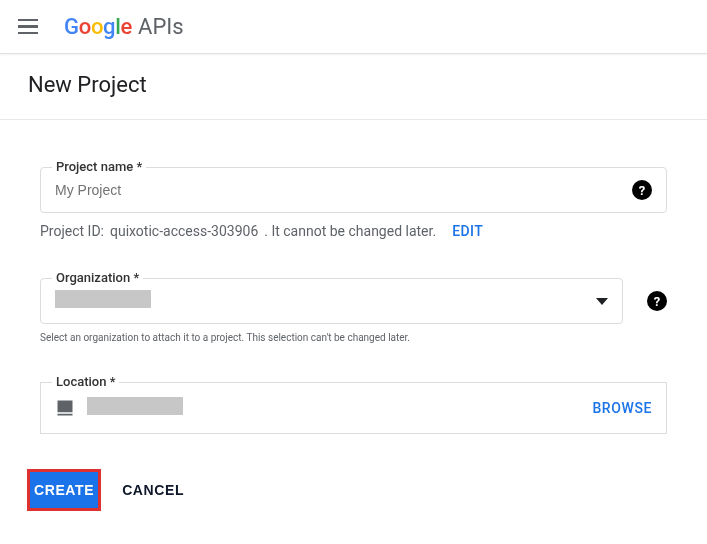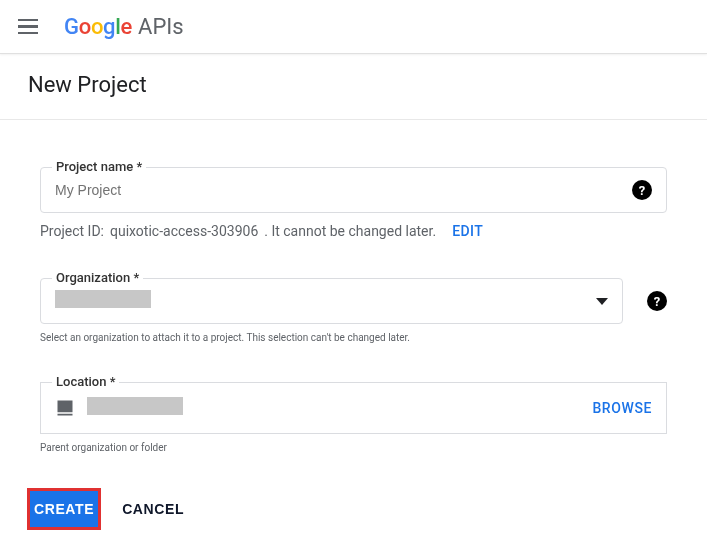--- a/index.html
+++ b/index.html
@@ -263,21 +263,20 @@
     <span class="floating-label">Location *</span>
     <div class="location-box">
       <span class="org-icon">
         <svg viewBox="0 0 24 24" width="20" height="20" fill="#5f6368">
             <path d="M3 21h18v-2H3v2zm2-4h2v-2H5v2zm0-4h2v-2H5v2zm0-4h2V7H5v2zm4 8h2v-2H9v2zm0-4h2v-2H9v2zm0-4h2V7H9v2zm4 8h2v-2h-2v2zm0-4h2v-2h-2v2zm0-4h2V7h-2v2zm4 8h2v-2h-2v2zm0-4h2v-2h-2v2zM3 3v14h18V3H3z"></path>
           </svg>
       </span>
       <span class="spacer-loc" style="flex:1;"><span class="redacted"></span></span>
       <span class="browse-link">BROWSE</span>
     </div>
-    <div class="helper-text">Parent organization or folder</div>
   </div>
 
 </div>
 
 <div class="action-row">
   <button class="create-btn">CREATE</button>
   <button class="cancel-btn">CANCEL</button>
 </div>
 
 </body></html>

